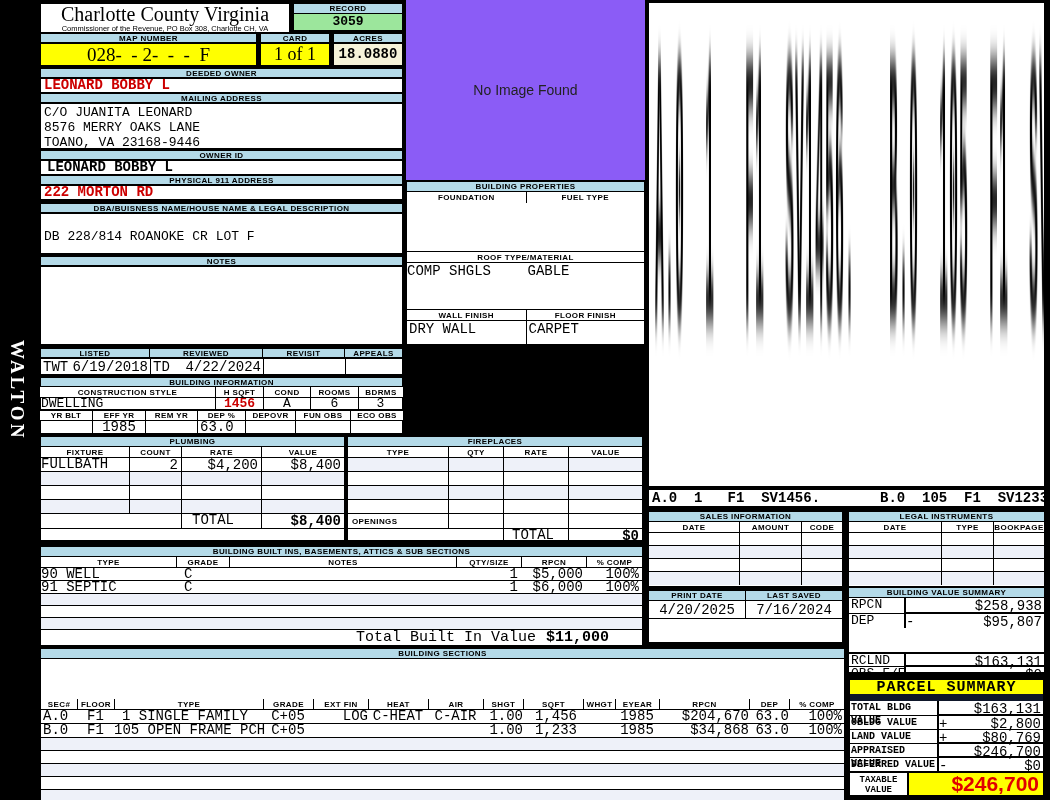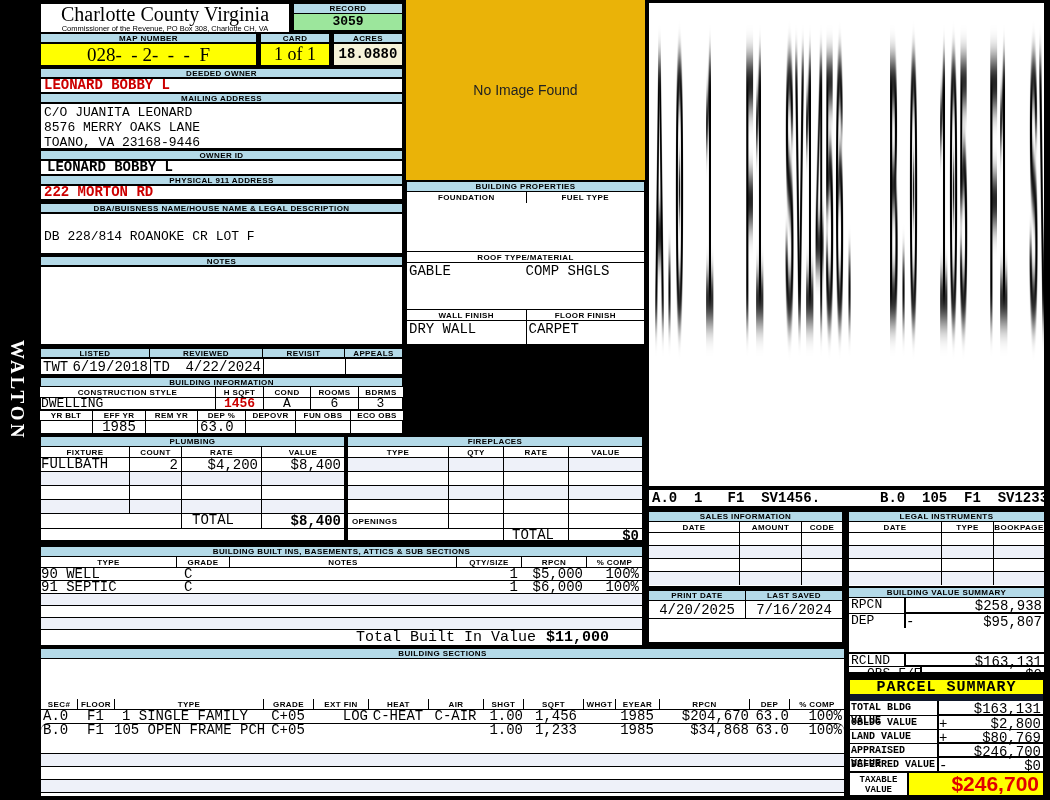--- a/index.html
+++ b/index.html
@@ -66,37 +66,37 @@
 <div class="abs box mono m14 b red" style="left:40px;top:185px;width:363px;height:15px;line-height:13px;padding-left:3px;">222 MORTON RD</div>
 
 <div class="abs hd" style="left:40px;top:203px;width:363px;height:10px;">DBA/BUISNESS NAME/HOUSE NAME &amp; LEGAL DESCRIPTION</div>
 <div class="abs box" style="left:40px;top:213px;width:363px;height:41px;">
   <div class="mono" style="padding:15px 0 0 3px;">DB 228/814 ROANOKE CR LOT F</div>
 </div>
 
 <div class="abs hd" style="left:40px;top:256px;width:363px;height:10px;">NOTES</div>
 <div class="abs box" style="left:40px;top:266px;width:363px;height:79px;"></div>
 
-<div class="abs box" style="left:406px;top:0px;width:239px;height:180px;border:none;background:#eab308;">
+<div class="abs box" style="left:406px;top:0px;width:239px;height:180px;border:none;background:#8b5cf6;">
   <div style="font:14px 'Liberation Sans',sans-serif;color:#222;text-align:center;margin-top:82px;">No Image Found</div>
 </div>
 
 <div class="abs" style="left:406px;top:181px;width:239px;height:164px;background:#fff;border:1px solid #000;">
   <div class="hd" style="height:10px;border:none;border-bottom:1px solid #000;">BUILDING PROPERTIES</div>
   <div class="flexr" style="height:11px;">
     <div class="shdr cell" style="width:50%;border-top:none;">FOUNDATION</div>
     <div class="shdr cell" style="width:50%;border-top:none;">FUEL TYPE</div>
   </div>
   <div class="flexr" style="height:48px;">
     <div class="cell mono m14" style="width:50%;"></div>
   </div>
   <div class="shdr" style="height:11px;">ROOF TYPE/MATERIAL</div>
   <div class="flexr rt" style="height:47px;">
+    <div class="mono m14" style="width:50%;line-height:17px;">COMP SHGLS</div>
     <div class="mono m14" style="width:50%;padding-left:2px;line-height:17px;">GABLE</div>
-    <div class="mono m14" style="width:50%;line-height:17px;">COMP SHGLS</div>
   </div>
   <div class="flexr" style="height:11px;">
     <div class="shdr cell" style="width:50%;">WALL FINISH</div>
     <div class="shdr cell" style="width:50%;">FLOOR FINISH</div>
   </div>
   <div class="flexr rt" style="height:44px;">
     <div class="cell mono m14" style="width:50%;padding-left:2px;line-height:16px;">DRY WALL</div>
     <div class="cell mono m14" style="width:50%;padding-left:2px;line-height:16px;">CARPET</div>
   </div>
 </div>
@@ -299,21 +299,21 @@
     <div style="width:60px;text-align:center;">C-HEAT</div>
     <div style="width:55px;text-align:center;">C-AIR</div>
     <div style="width:40px;text-align:right;">1.00</div>
     <div style="width:60px;text-align:right;padding-right:6px;">1,456</div>
     <div style="width:32px;"></div>
     <div style="width:44px;text-align:center;">1985</div>
     <div style="width:90px;text-align:right;">$204,670</div>
     <div style="width:40px;text-align:right;">63.0</div>
     <div style="width:55px;text-align:right;padding-right:2px;">100%</div>
   </div>
-  <div class="flexr rt mono m14" style="height:30px;line-height:13px;border-radius:7px;">
+  <div class="flexr rt mono m14" style="height:14px;line-height:13px;">
     <div style="width:36px;padding-left:2px;">B.0</div>
     <div style="width:37px;text-align:center;">F1</div>
     <div style="width:149px;">105 OPEN FRAME PCH</div>
     <div style="width:50px;text-align:center;">C+05</div>
     <div style="width:55px;"></div>
     <div style="width:60px;"></div>
     <div style="width:55px;"></div>
     <div style="width:40px;text-align:right;">1.00</div>
     <div style="width:60px;text-align:right;padding-right:6px;">1,233</div>
     <div style="width:32px;"></div>
@@ -432,21 +432,21 @@
     </div>
   </div>
   <div class="flexr" style="height:14px;border-top:2px solid #000;margin-top:24px;">
     <div class="mono" style="width:55px;padding-left:2px;line-height:13px;">RCLND</div>
     <div class="mono m14 flexr" style="width:140px;border-left:2px solid #000;border-bottom:1px solid #000;">
       <span style="width:14px;"></span>
       <span style="margin-left:auto;padding-right:2px;">$163,131</span>
     </div>
   </div>
   <div class="flexr" style="height:14px;border-top:1px solid #000;">
-    <div class="mono" style="width:55px;padding-left:2px;line-height:13px;margin-left:16px;">OBS F/E</div>
+    <div class="mono" style="width:55px;padding-left:2px;line-height:13px;">OBS F/E</div>
     <div class="mono m14 flexr" style="width:140px;border-left:2px solid #000;">
       <span style="width:14px;">-</span>
       <span style="margin-left:auto;padding-right:2px;">$0</span>
     </div>
   </div>
   <div class="flexr" style="height:17px;border-top:2px solid #000;">
     <div class="mono flexr" style="width:55px;padding-left:2px;line-height:15px;justify-content:space-between;">
       <span>LCF</span><span>100%</span>
     </div>
     <div class="mono m14 flexr" style="width:140px;border-left:2px solid #000;align-items:center;">

